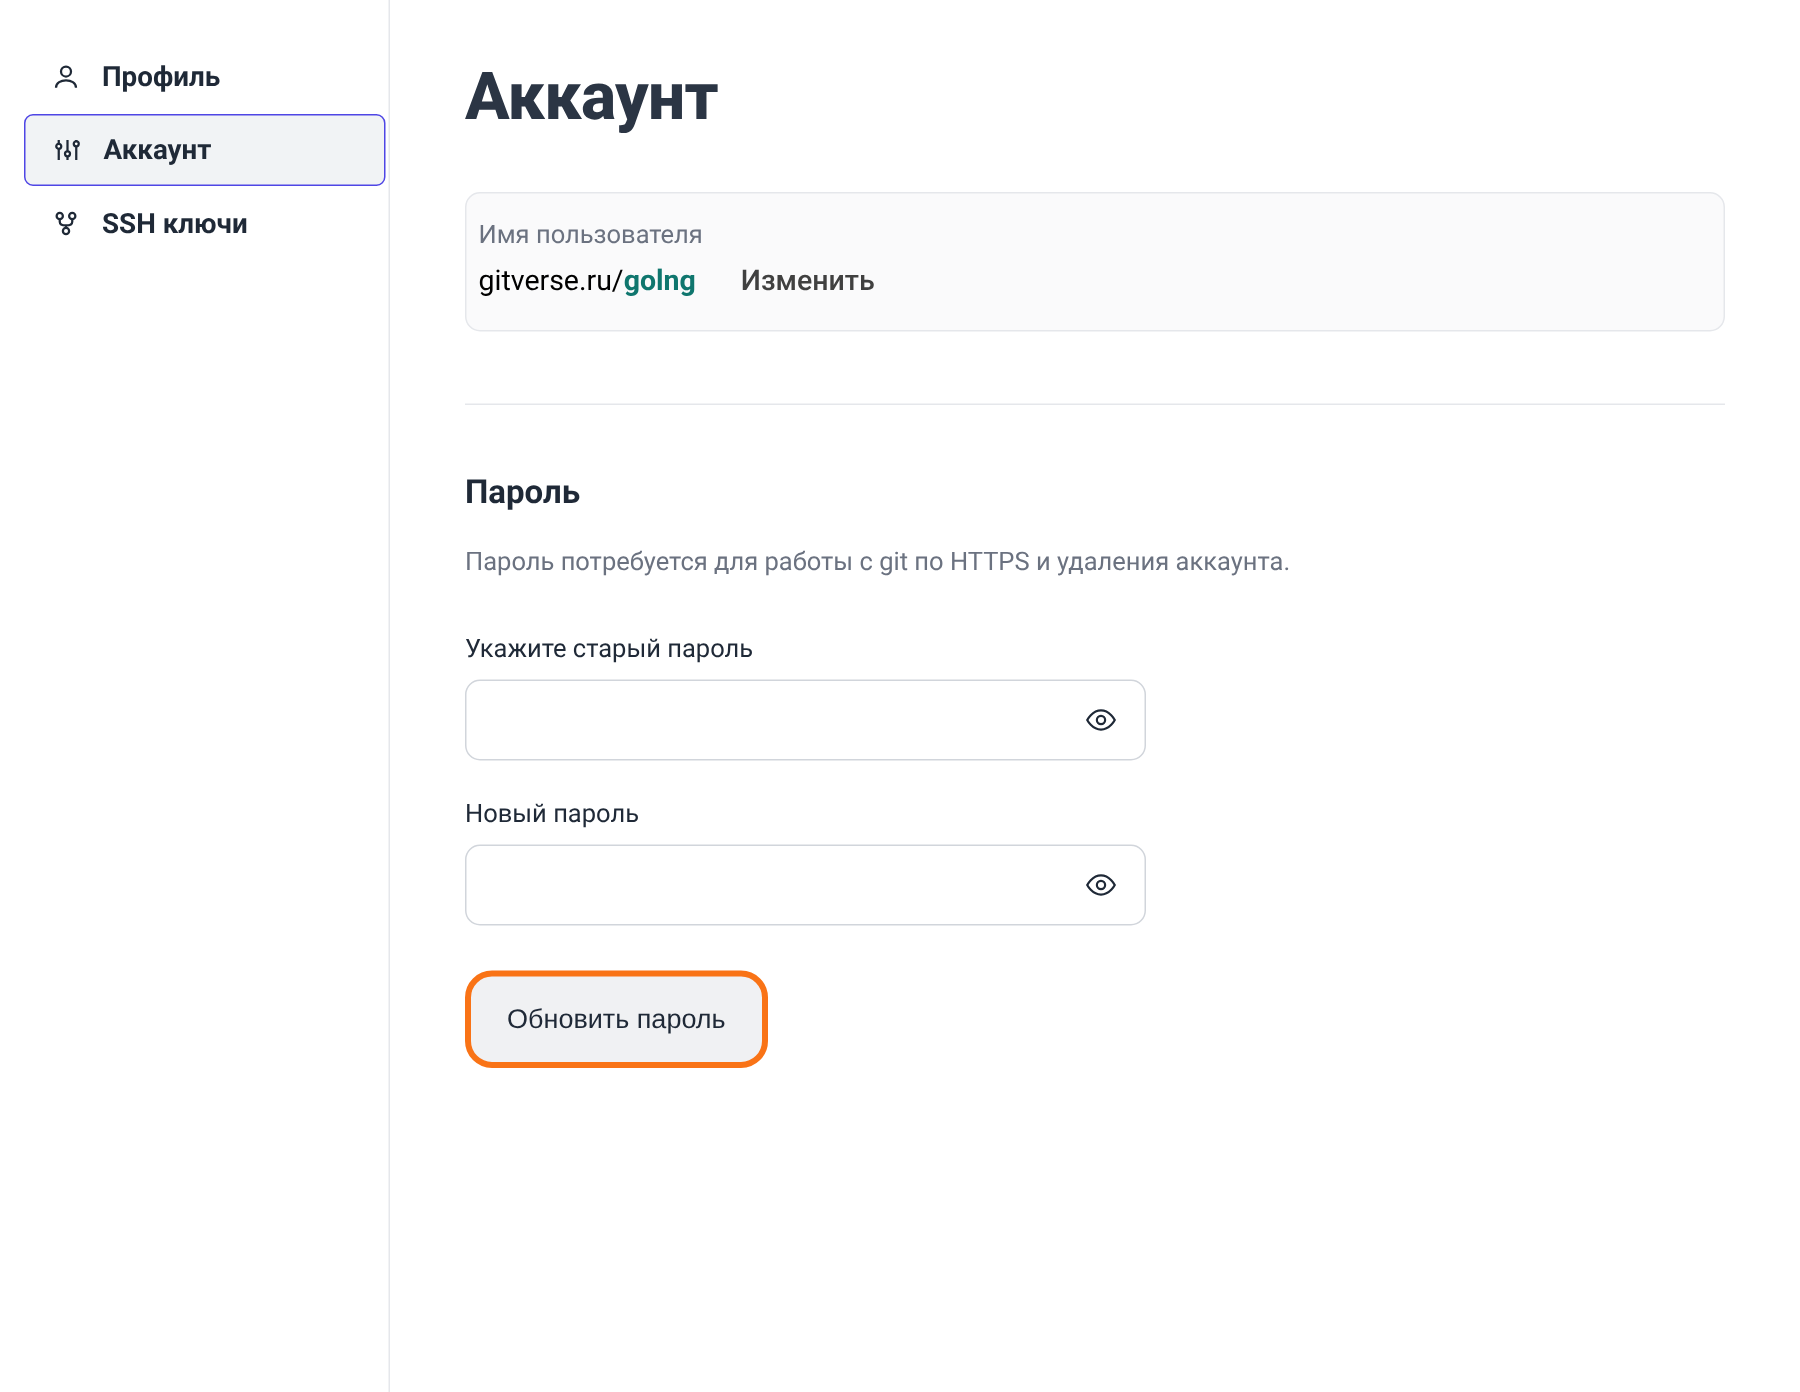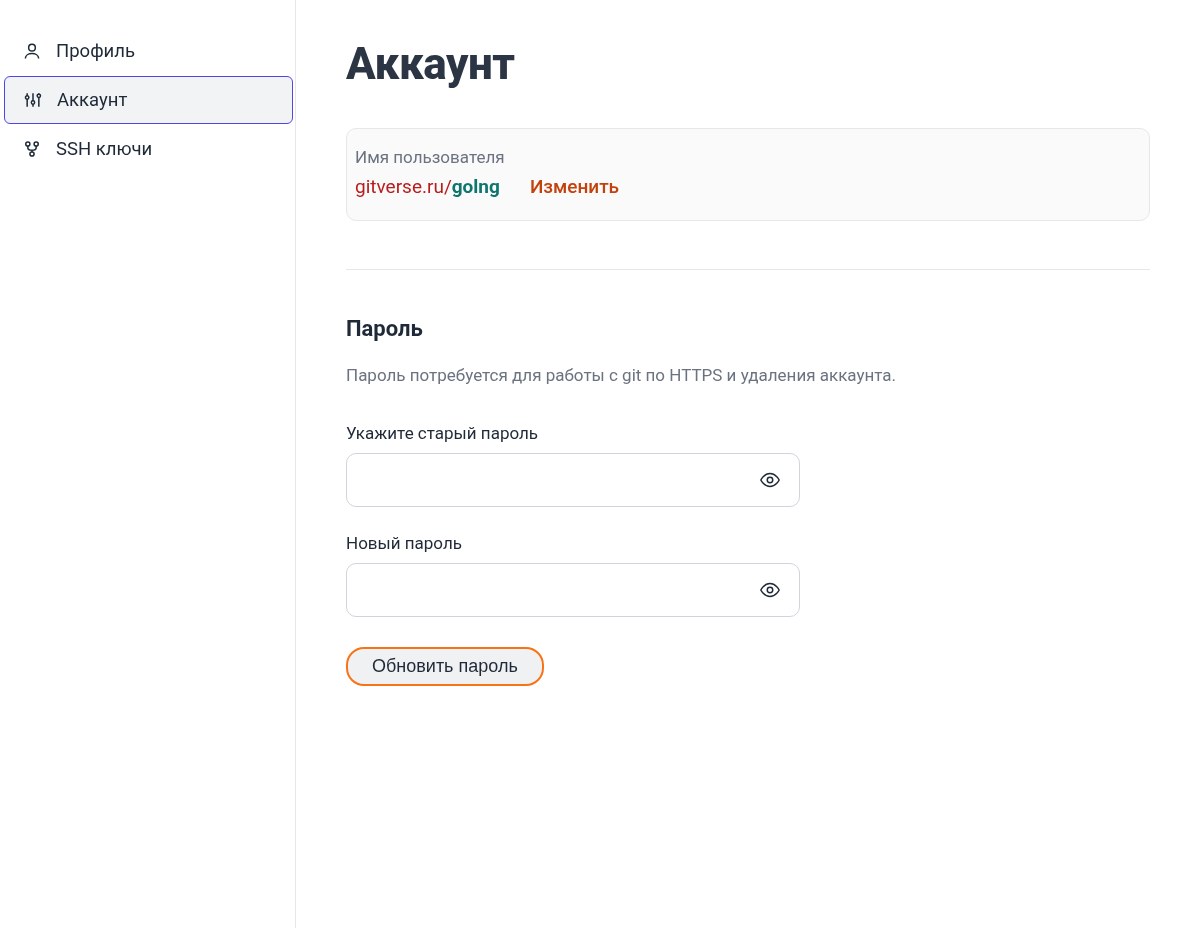--- a/index.html
+++ b/index.html
@@ -9,25 +9,26 @@
     }
     body {
       font-family: -apple-system, BlinkMacSystemFont, "Segoe UI", Roboto, Arial, sans-serif;
       background: #ffffff;
       color: #1f2937;
       display: flex;
       min-height: 928px;
       width: 1200px;
     }
     .sidebar {
-      width: 296px;
+      width: 260px;
       padding-top: 28px;
-      padding-left: 4px;
+      padding-left: 16px;
       padding-right: 0;
       border-right: 1px solid #e5e7eb;
+      font-weight: bold;
     }
     .sidebar-item {
       display: flex;
       align-items: center;
       gap: 14px;
       padding: 12px 18px;
       font-size: 18.5px;
       color: #1f2937;
       cursor: pointer;
       border-radius: 6px;
@@ -73,28 +74,28 @@
       color: #6b7280;
       margin-bottom: 8px;
     }
     .username-line {
       font-size: 19px;
       display: flex;
       align-items: baseline;
       gap: 30px;
     }
     .username-prefix {
-      color: #b91c1c;
+      color: #000000;
     }
     .username-value {
       color: #0f766e;
       font-weight: 700;
     }
     .change-link {
-      color: #c2410c;
+      color: #404040;
       font-weight: 500;
       cursor: pointer;
       font-size: 19px;
     }
     hr.divider {
       border: none;
       border-top: 1px solid #e5e7eb;
       margin-bottom: 46px;
     }
     .section-title {
@@ -139,26 +140,26 @@
       display: inline-flex;
       align-items: center;
       justify-content: center;
       width: 24px;
       height: 24px;
       color: #1f2937;
       cursor: pointer;
     }
     .submit-btn {
       margin-top: 4px;
-      padding: 7px 24px;
+      padding: 18px 24px;
       font-size: 18px;
       font-weight: 400;
       color: #1f2937;
       background: #f0f1f3;
-      border: 2px solid #f97316;
+      border: 4px solid #f97316;
       border-radius: 18px;
       cursor: pointer;
     }
   </style>
 </head>
 <body>
 
 <aside class="sidebar">
   <div class="sidebar-item">
     <span class="icon">

